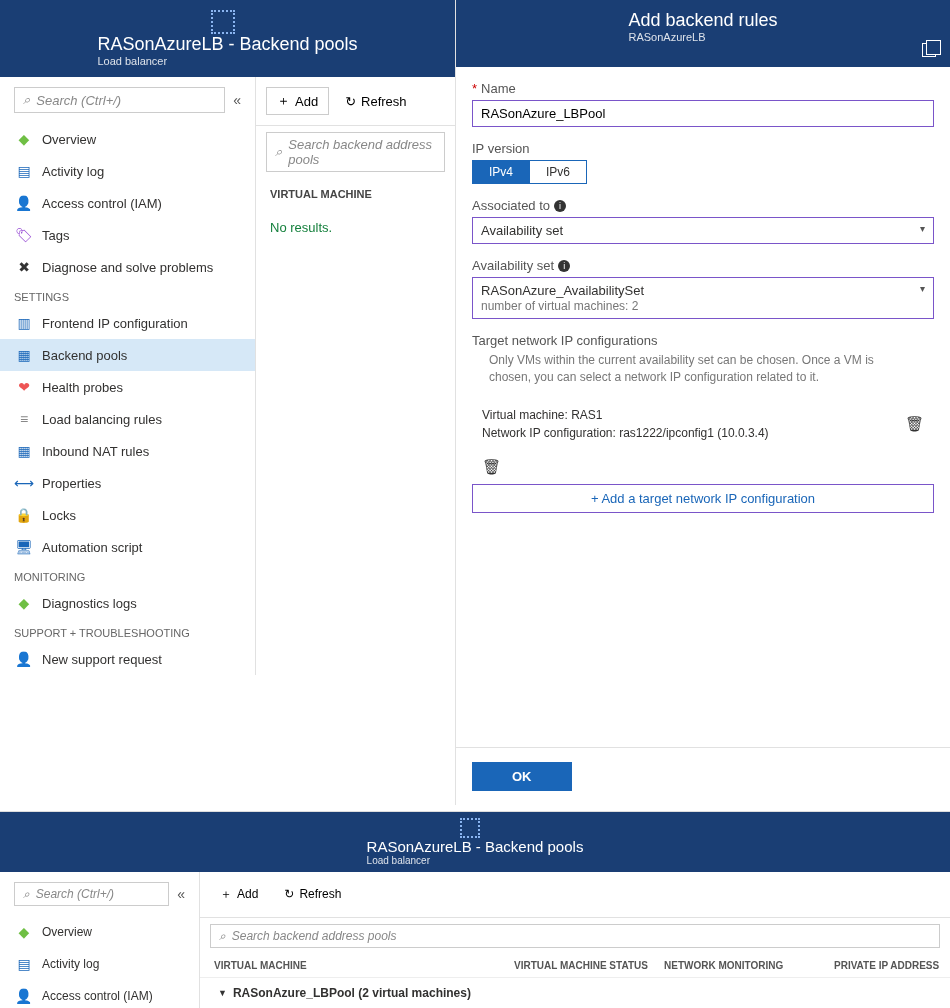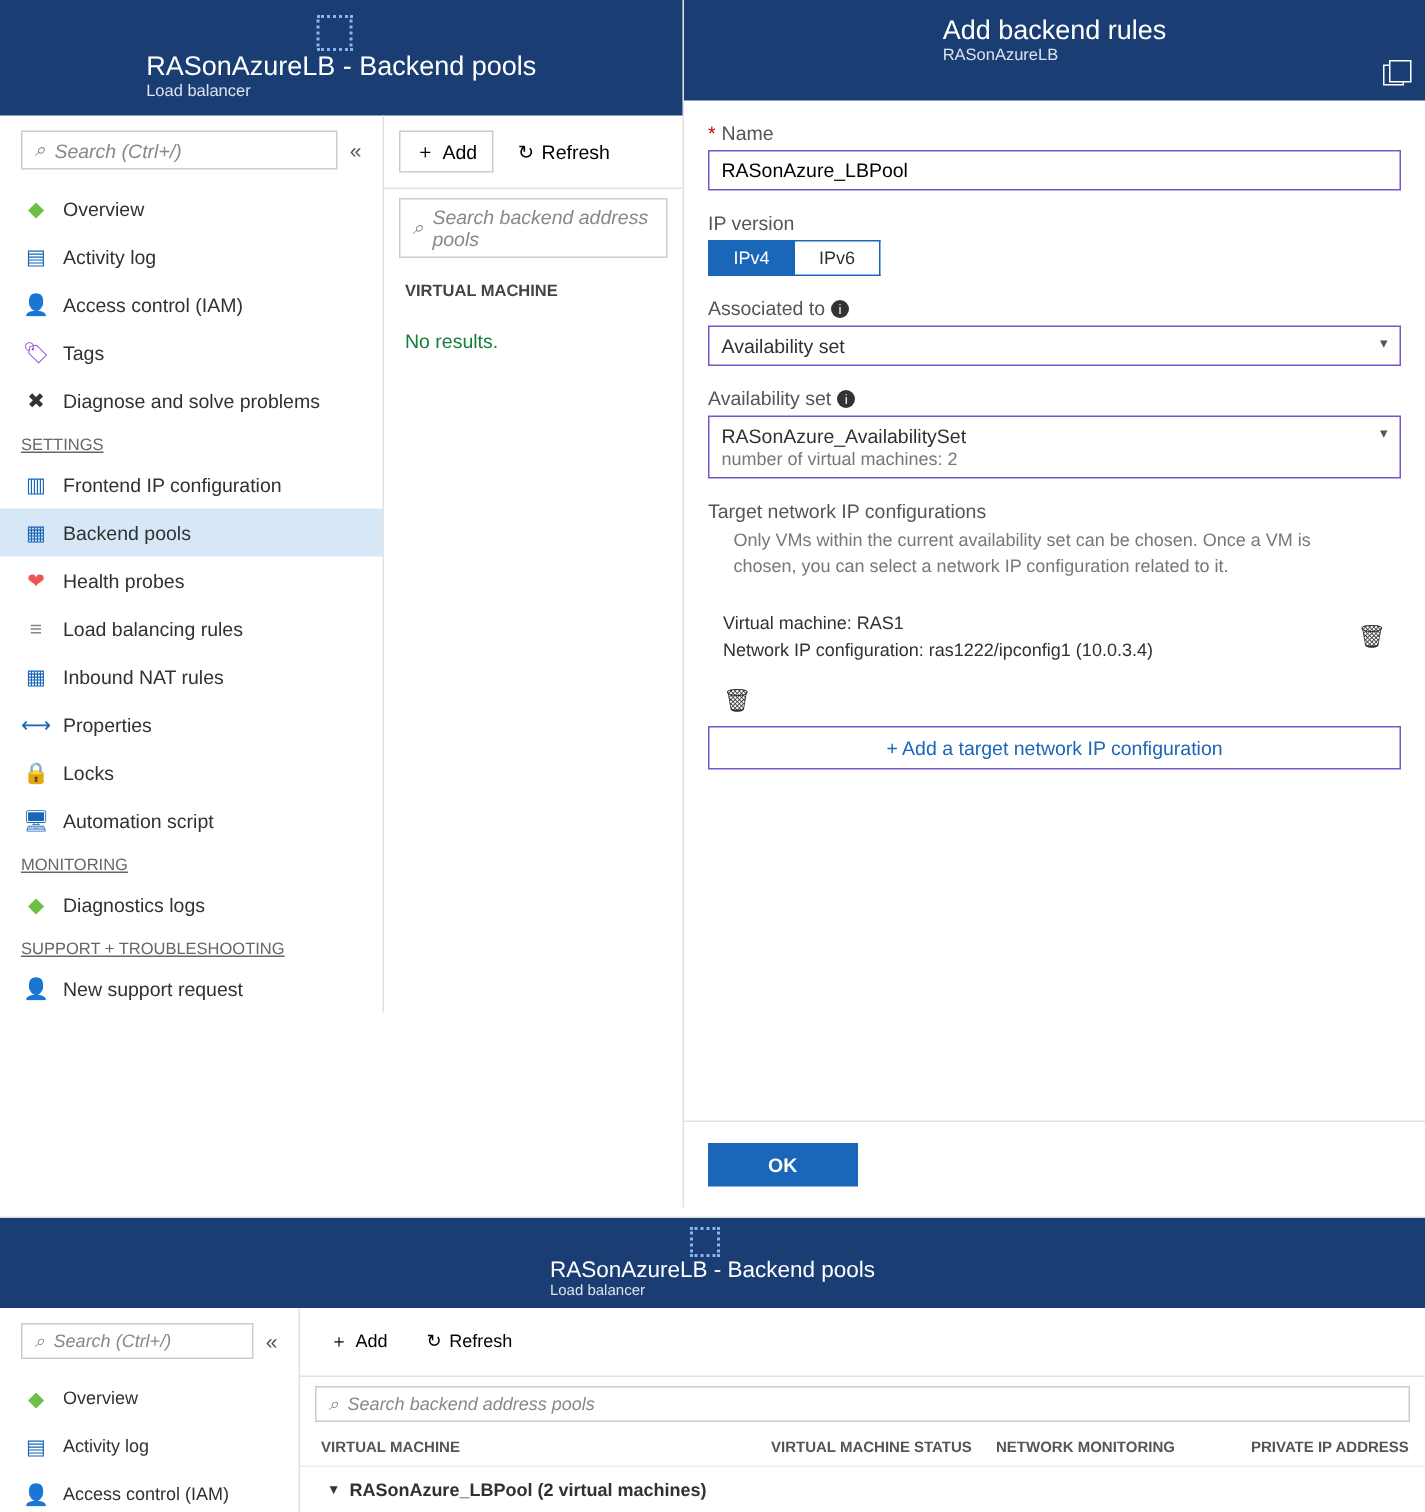--- a/index.html
+++ b/index.html
@@ -9,21 +9,21 @@
 .blade-header .title { font-size: 18px; font-weight: 400; }
 .blade-header .subtitle { font-size: 11px; opacity: 0.85; }
 .row1 { display: flex; }
 .left-blade { width: 456px; border-right: 1px solid #e1e1e1; }
 .right-blade { flex: 1; min-width: 0; }
 .sidebar { width: 256px; float: left; border-right: 1px solid #e1e1e1; }
 .content-middle { margin-left: 256px; padding: 0; }
 .search-row { padding: 10px 14px; display: flex; align-items: center; gap: 8px; }
 .search-box { flex: 1; border: 1px solid #ccc; padding: 4px 8px; display: flex; align-items: center; gap: 6px; color: #888; font-style: italic; }
 .collapse-icon { color: #555; font-size: 14px; cursor: pointer; }
-.nav-section-title { padding: 8px 14px 4px; font-size: 11px; color: #666; text-transform: uppercase; text-decoration: underline; }
+.nav-section-title { padding: 8px 14px 4px; font-size: 11px; color: #666; text-transform: uppercase; }
 .nav-item { display: flex; align-items: center; gap: 10px; padding: 8px 16px; cursor: pointer; font-size: 13px; color: #323130; }
 .nav-item.selected { background: #d6e8f7; }
 .nav-icon { width: 16px; height: 16px; display: inline-flex; align-items: center; justify-content: center; font-size: 14px; }
 .toolbar { display: flex; align-items: center; gap: 6px; padding: 10px 10px; border-bottom: 1px solid #e1e1e1; }
 .tool-btn { display: flex; align-items: center; gap: 5px; padding: 4px 10px; border: none; background: none; cursor: pointer; font-size: 13px; }
 .tool-btn.boxed { border: 1px solid #ccc; }
 .search-full { margin: 6px 10px; border: 1px solid #ccc; padding: 4px 8px; display: flex; align-items: center; gap: 6px; color: #888; font-style: italic; }
 .col-header { padding: 10px 14px 6px; font-size: 11px; font-weight: 600; color: #444; }
 .noresults { padding: 14px; color: #15803d; }
 .panel-body { padding: 14px 16px; }

